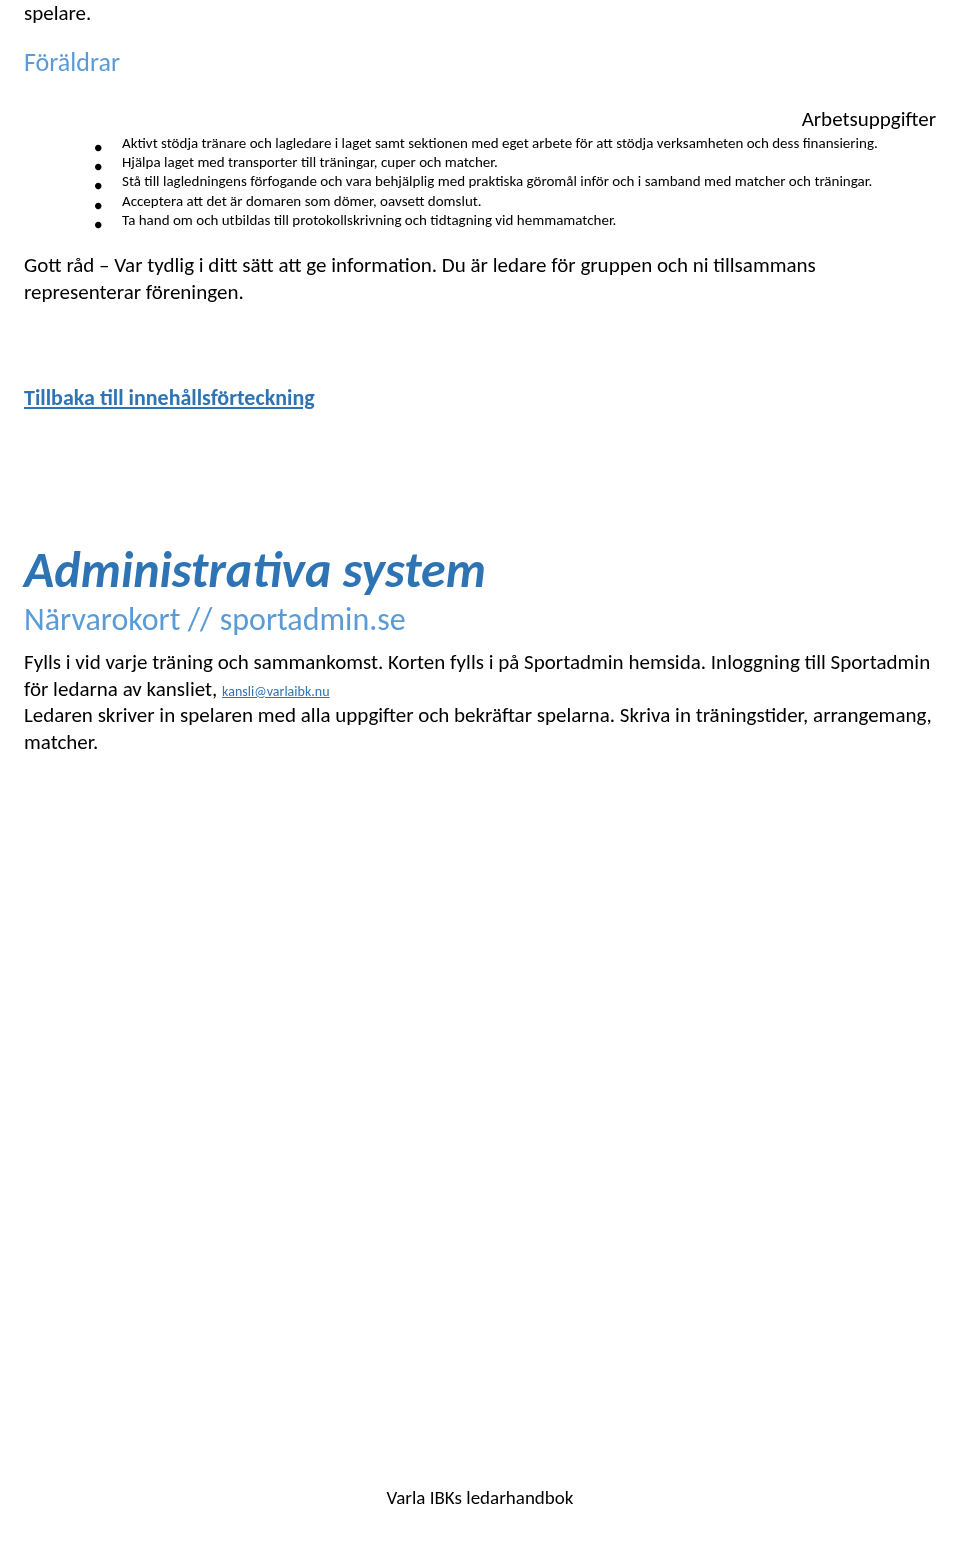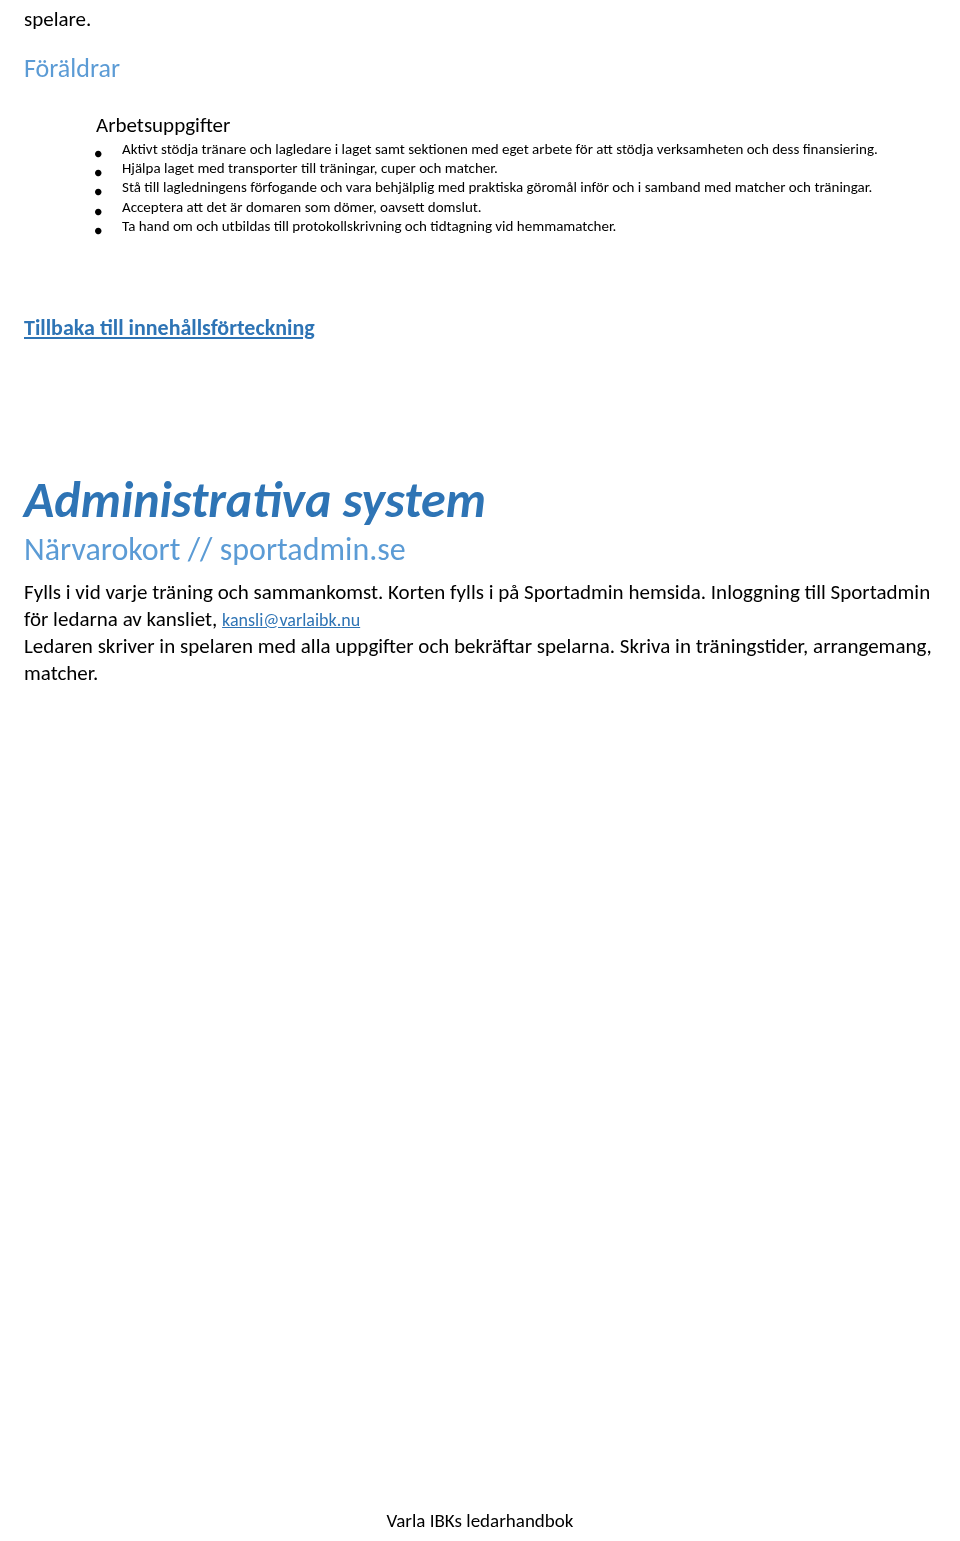--- a/index.html
+++ b/index.html
@@ -15,32 +15,32 @@
       position: relative;
       color: #000000;
     }
     .page {
       padding: 0 24px 0 24px;
     }
     .top-word {
       font-size: 21px;
       color: #000000;
       margin-bottom: 20px;
-      padding-top: 6px;
     }
     .section-heading-blue-light {
       font-size: 26px;
       color: #5b9bd5;
       margin-bottom: 28px;
     }
     .sub-heading {
       font-size: 21px;
       color: #000000;
-      margin-left: 72px;
+      margin-left: 34px;
       margin-bottom: 2px;
+      text-align: right;
     }
     ul.bullet-list {
       list-style: none;
       margin-left: 70px;
       padding-left: 28px;
     }
     ul.bullet-list li {
       position: relative;
       font-size: 15px;
       color: #000000;
@@ -81,27 +81,27 @@
       font-size: 32px;
       color: #5b9bd5;
       margin-bottom: 10px;
     }
     .body-text {
       font-size: 21px;
       color: #000000;
       line-height: 1.28;
     }
     .email-link {
-      font-size: 18px;
+      font-size: 14px;
       color: #2e74b5;
       text-decoration: underline;
     }
     .footer {
       position: absolute;
-      bottom: 9px;
+      bottom: 32px;
       left: 0;
       right: 0;
       text-align: center;
       font-size: 19px;
       color: #000000;
     }
   </style>
 </head>
 <body>
 
@@ -113,20 +113,21 @@
   <div class="sub-heading">Arbetsuppgifter</div>
 
   <ul class="bullet-list">
     <li>Aktivt stödja tränare och lagledare i laget samt sektionen med eget arbete för att stödja verksamheten och dess finansiering.</li>
     <li>Hjälpa laget med transporter till träningar, cuper och matcher.</li>
     <li>Stå till lagledningens förfogande och vara behjälplig med praktiska göromål inför och i samband med matcher och träningar.</li>
     <li>Acceptera att det är domaren som dömer, oavsett domslut.</li>
     <li>Ta hand om och utbildas till protokollskrivning och tidtagning vid hemmamatcher.</li>
   </ul>
 
+  <div class="body-para">Gott råd – Var tydlig i ditt sätt att ge information. Du är ledare för gruppen och ni tillsammans representerar föreningen.</div>
 
   <a href="#" class="link-toc">Tillbaka till innehållsförteckning</a>
 
   <div class="h1-title">Administrativa system</div>
 
   <div class="h2-title">Närvarokort // sportadmin.se</div>
 
   <div class="body-text">
     <span>Fylls i vid varje träning och sammankomst. Korten fylls i på Sportadmin hemsida. Inloggning till Sportadmin för ledarna av kansliet, </span><a href="#" class="email-link">kansli@varlaibk.nu</a>
   </div>

